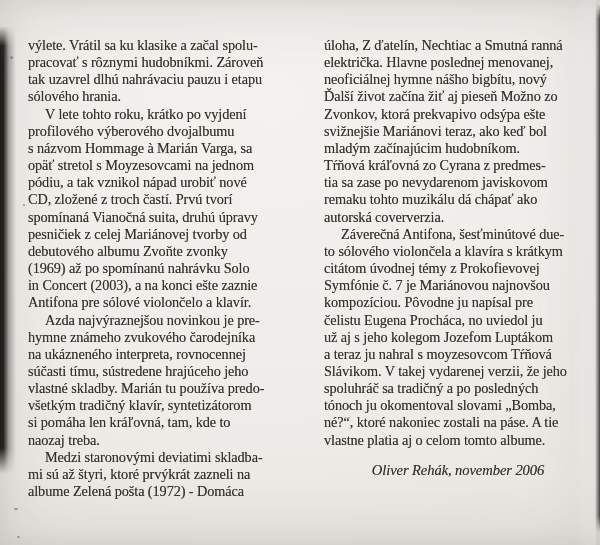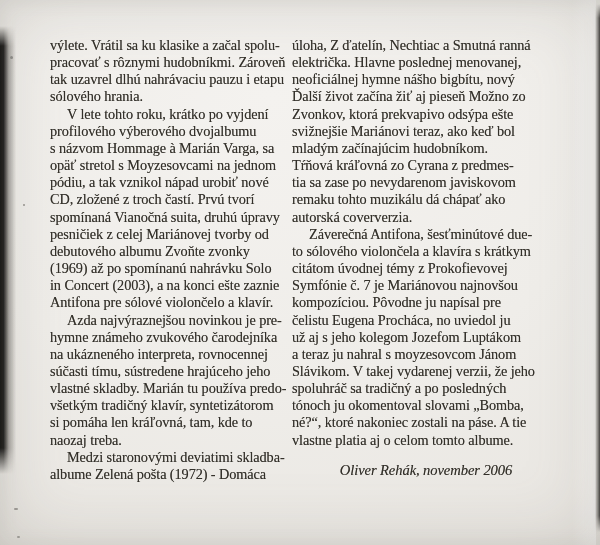--- a/index.html
+++ b/index.html
@@ -66,22 +66,22 @@
   }
   .col {
     position: absolute;
     top: 37px;
     color: var(--ink, #33302a);
     font-size: 14.3px;
     line-height: 17.15px;
     letter-spacing: -0.1px;
     text-shadow: 0 0 0.5px rgba(55, 52, 45, 0.55);
   }
-  .col-left  { left: 50px;  width: 266px; }
-  .col-right { left: 292px; width: 268px; }
+  .col-left  { left: 28px;  width: 266px; }
+  .col-right { left: 324px; width: 268px; }
   .line {
     white-space: nowrap;
   }
   .line.indent {
     padding-left: 17px;
   }
   .signature {
     margin-top: 13px;
     font-style: italic;
     text-align: center;
@@ -127,20 +127,21 @@
       <div class="line">Antifona pre sólové violončelo a klavír.</div>
       <div class="line indent">Azda najvýraznejšou novinkou je pre-</div>
       <div class="line">hymne známeho zvukového čarodejníka</div>
       <div class="line">na ukázneného interpreta, rovnocennej</div>
       <div class="line">súčasti tímu, sústredene hrajúceho jeho</div>
       <div class="line">vlastné skladby. Marián tu používa predo-</div>
       <div class="line">všetkým tradičný klavír, syntetizátorom</div>
       <div class="line">si pomáha len kráľovná, tam, kde to</div>
       <div class="line">naozaj treba.</div>
       <div class="line indent">Medzi staronovými deviatimi skladba-</div>
+      <div class="line">mi sú až štyri, ktoré prvýkrát zazneli na</div>
       <div class="line">albume Zelená pošta (1972) - Domáca</div>
     </div>
 
   <div class="col col-right">
     <div>
         <div class="line">úloha, Z ďatelín, Nechtiac a Smutná ranná</div>
         <div class="line">električka. Hlavne poslednej menovanej,</div>
         <div class="line">neoficiálnej hymne nášho bigbítu, nový</div>
         <div class="line">Ďalší život začína žiť aj pieseň Možno zo</div>
         <div class="line">Zvonkov, ktorá prekvapivo odsýpa ešte</div>
@@ -150,21 +151,21 @@
         <div class="line">tia sa zase po nevydarenom javiskovom</div>
         <div class="line">remaku tohto muzikálu dá chápať ako</div>
         <div class="line">autorská coververzia.</div>
         <div class="line indent">Záverečná Antifona, šesťminútové due-</div>
         <div class="line">to sólového violončela a klavíra s krátkym</div>
         <div class="line">citátom úvodnej témy z Prokofievovej</div>
         <div class="line">Symfónie č. 7 je Mariánovou najnovšou</div>
         <div class="line">kompozíciou. Pôvodne ju napísal pre</div>
         <div class="line">čelistu Eugena Procháca, no uviedol ju</div>
         <div class="line">už aj s jeho kolegom Jozefom Luptákom</div>
-        <div class="line">a teraz ju nahral s moyzesovcom Jánom</div>
+        <div class="line">a teraz ju nahral s moyzesovcom Tŕňová</div>
         <div class="line">Slávikom. V takej vydarenej verzii, že jeho</div>
         <div class="line">spoluhráč sa tradičný a po posledných</div>
         <div class="line">tónoch ju okomentoval slovami „Bomba,</div>
         <div class="line">né?“, ktoré nakoniec zostali na páse. A tie</div>
         <div class="line">vlastne platia aj o celom tomto albume.</div>
       </div>
     <div class="signature">Oliver Rehák, november 2006</div>
   </div>
 
   <div class="speck speck-1"></div>

